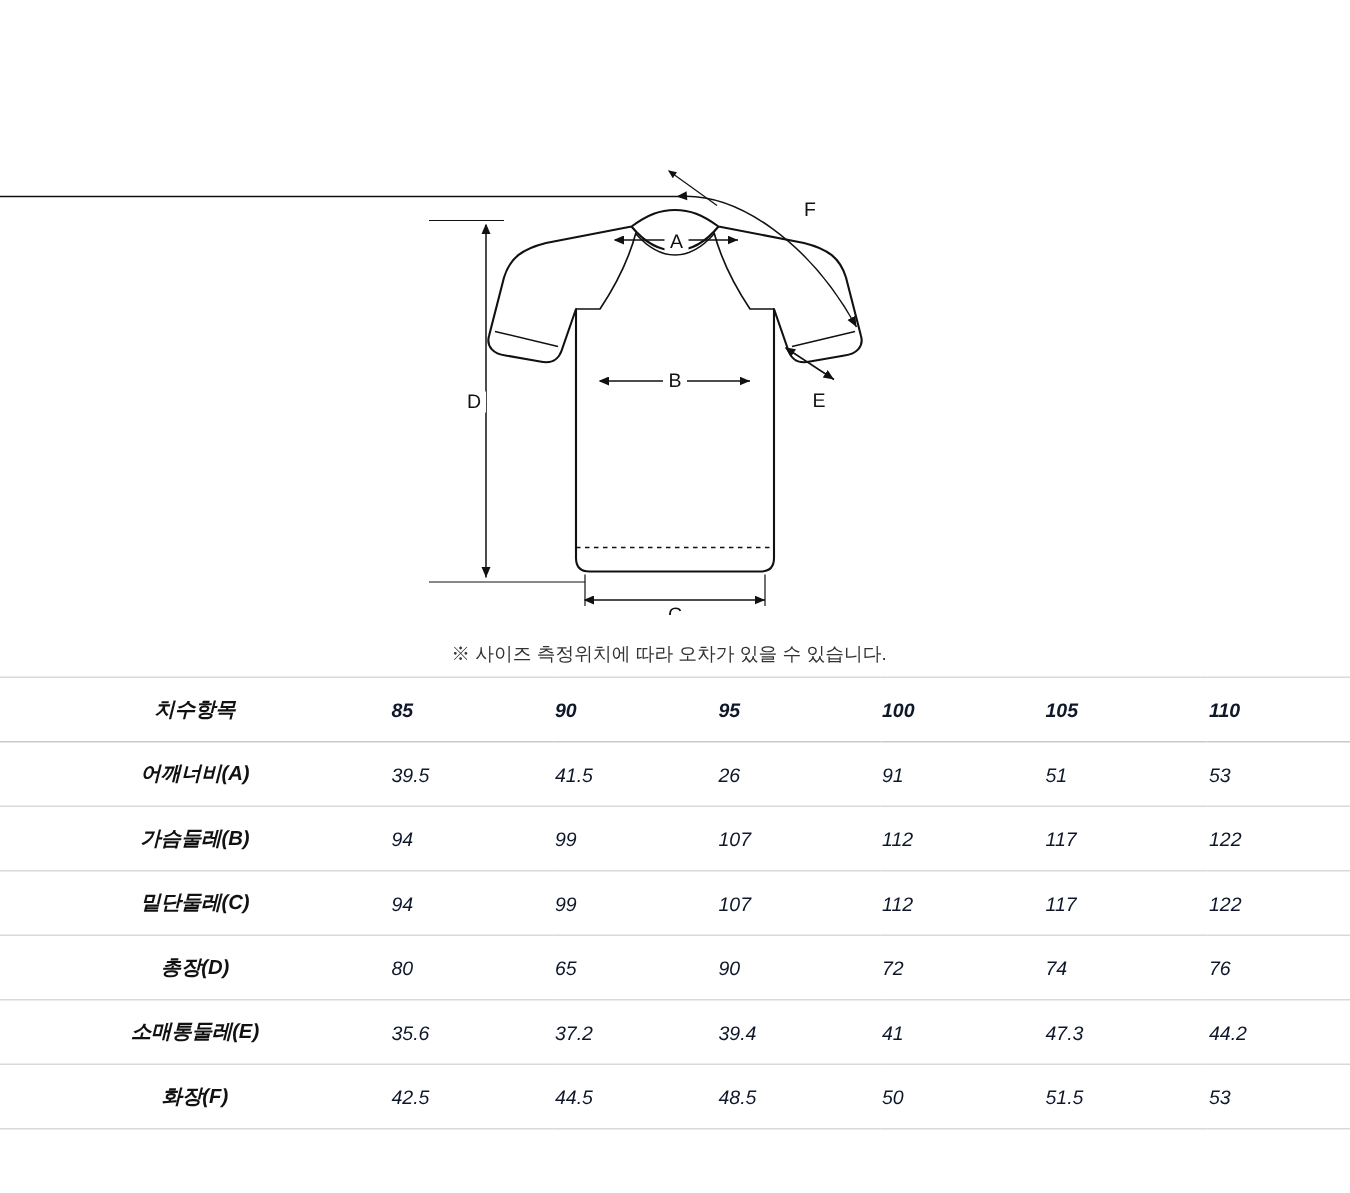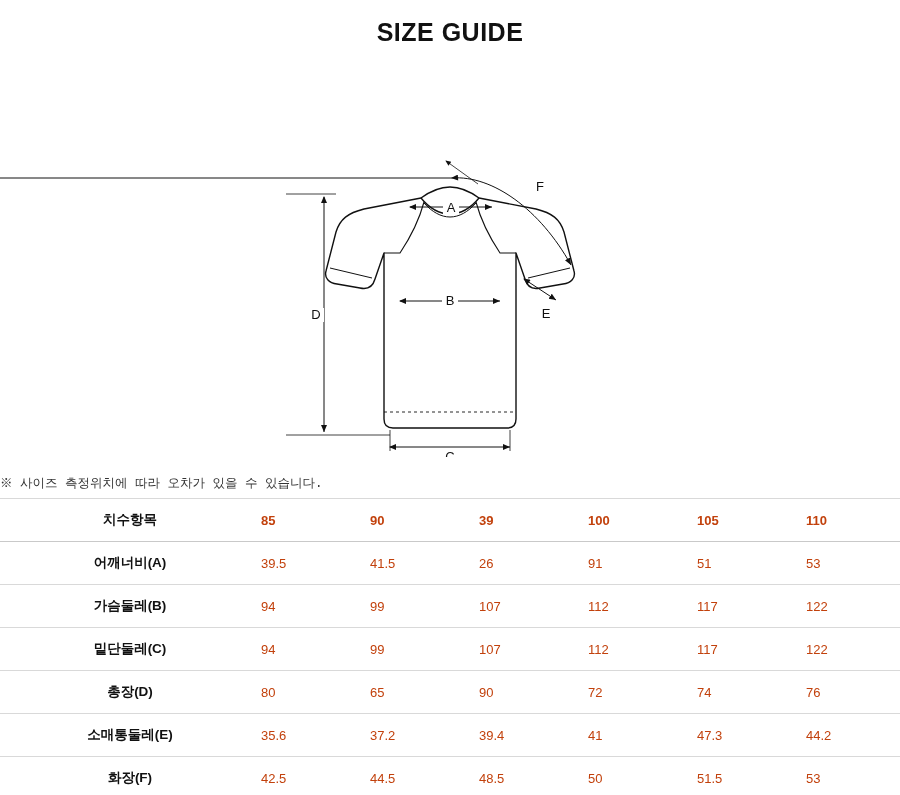--- a/index.html
+++ b/index.html
@@ -32,68 +32,67 @@
     position: relative;
     width: 900px;
     height: 400px;
     margin-top: 10px;
   }
   .diagram-wrap svg {
     display: block;
     margin: 0 auto;
   }
   .note {
-    text-align: left;
+    text-align: center;
     font-size: 12.5px;
     color: #333333;
     padding-right: 8px;
     margin-top: 18px;
     margin-bottom: 6px;
-    font-family: Liberation Mono, monospace;
   }
   table.size-table {
     border-collapse: collapse;
     width: 900px;
     table-layout: fixed;
   }
   table.size-table tr {
     border-top: 1px solid #d9d9d9;
     border-bottom: 1px solid #d9d9d9;
   }
   table.size-table th,
   table.size-table td {
     height: 40px;
     font-size: 13px;
     font-weight: normal;
     vertical-align: middle;
+    font-style: italic;
   }
   table.size-table th.rowhead {
     width: 258px;
     font-weight: bold;
     font-size: 13.5px;
     color: #111111;
   }
   table.size-table td {
     width: 107px;
-    color: #c2410c;
+    color: #0f172a;
   }
   table.size-table thead th.rowhead,
   table.size-table thead td {
     font-weight: bold;
   }
   table.size-table thead tr {
     border-bottom: 1px solid #c9c9c9;
   }
 </style>
 </head>
 <body>
 
 <div class="page">
 
-  <h1 class="title">SIZE GUIDE</h1>
 
   <div class="diagram-wrap">
     <svg width="900" height="400" viewBox="0 0 900 400" xmlns="http://www.w3.org/2000/svg">
       <defs>
         <marker id="arrowEnd" markerWidth="8" markerHeight="8" refX="7" refY="3" orient="auto" markerUnits="strokeWidth">
           <path d="M0,0 L7,3 L0,6 z" fill="#111111"></path>
         </marker>
         <marker id="arrowStart" markerWidth="8" markerHeight="8" refX="1" refY="3" orient="auto" markerUnits="strokeWidth">
           <path d="M7,0 L0,3 L7,6 z" fill="#111111"></path>
         </marker>
@@ -177,21 +176,21 @@
   </div>
 
   <div class="note">※ 사이즈 측정위치에 따라 오차가 있을 수 있습니다.</div>
 
   <table class="size-table">
     <thead>
       <tr>
         <th class="rowhead">치수항목</th>
         <td>85</td>
         <td>90</td>
-        <td>39</td>
+        <td>95</td>
         <td>100</td>
         <td>105</td>
         <td>110</td>
       </tr>
     </thead>
     <tbody>
       <tr>
         <th class="rowhead">어깨너비(A)</th>
         <td>39.5</td>
         <td>41.5</td>

